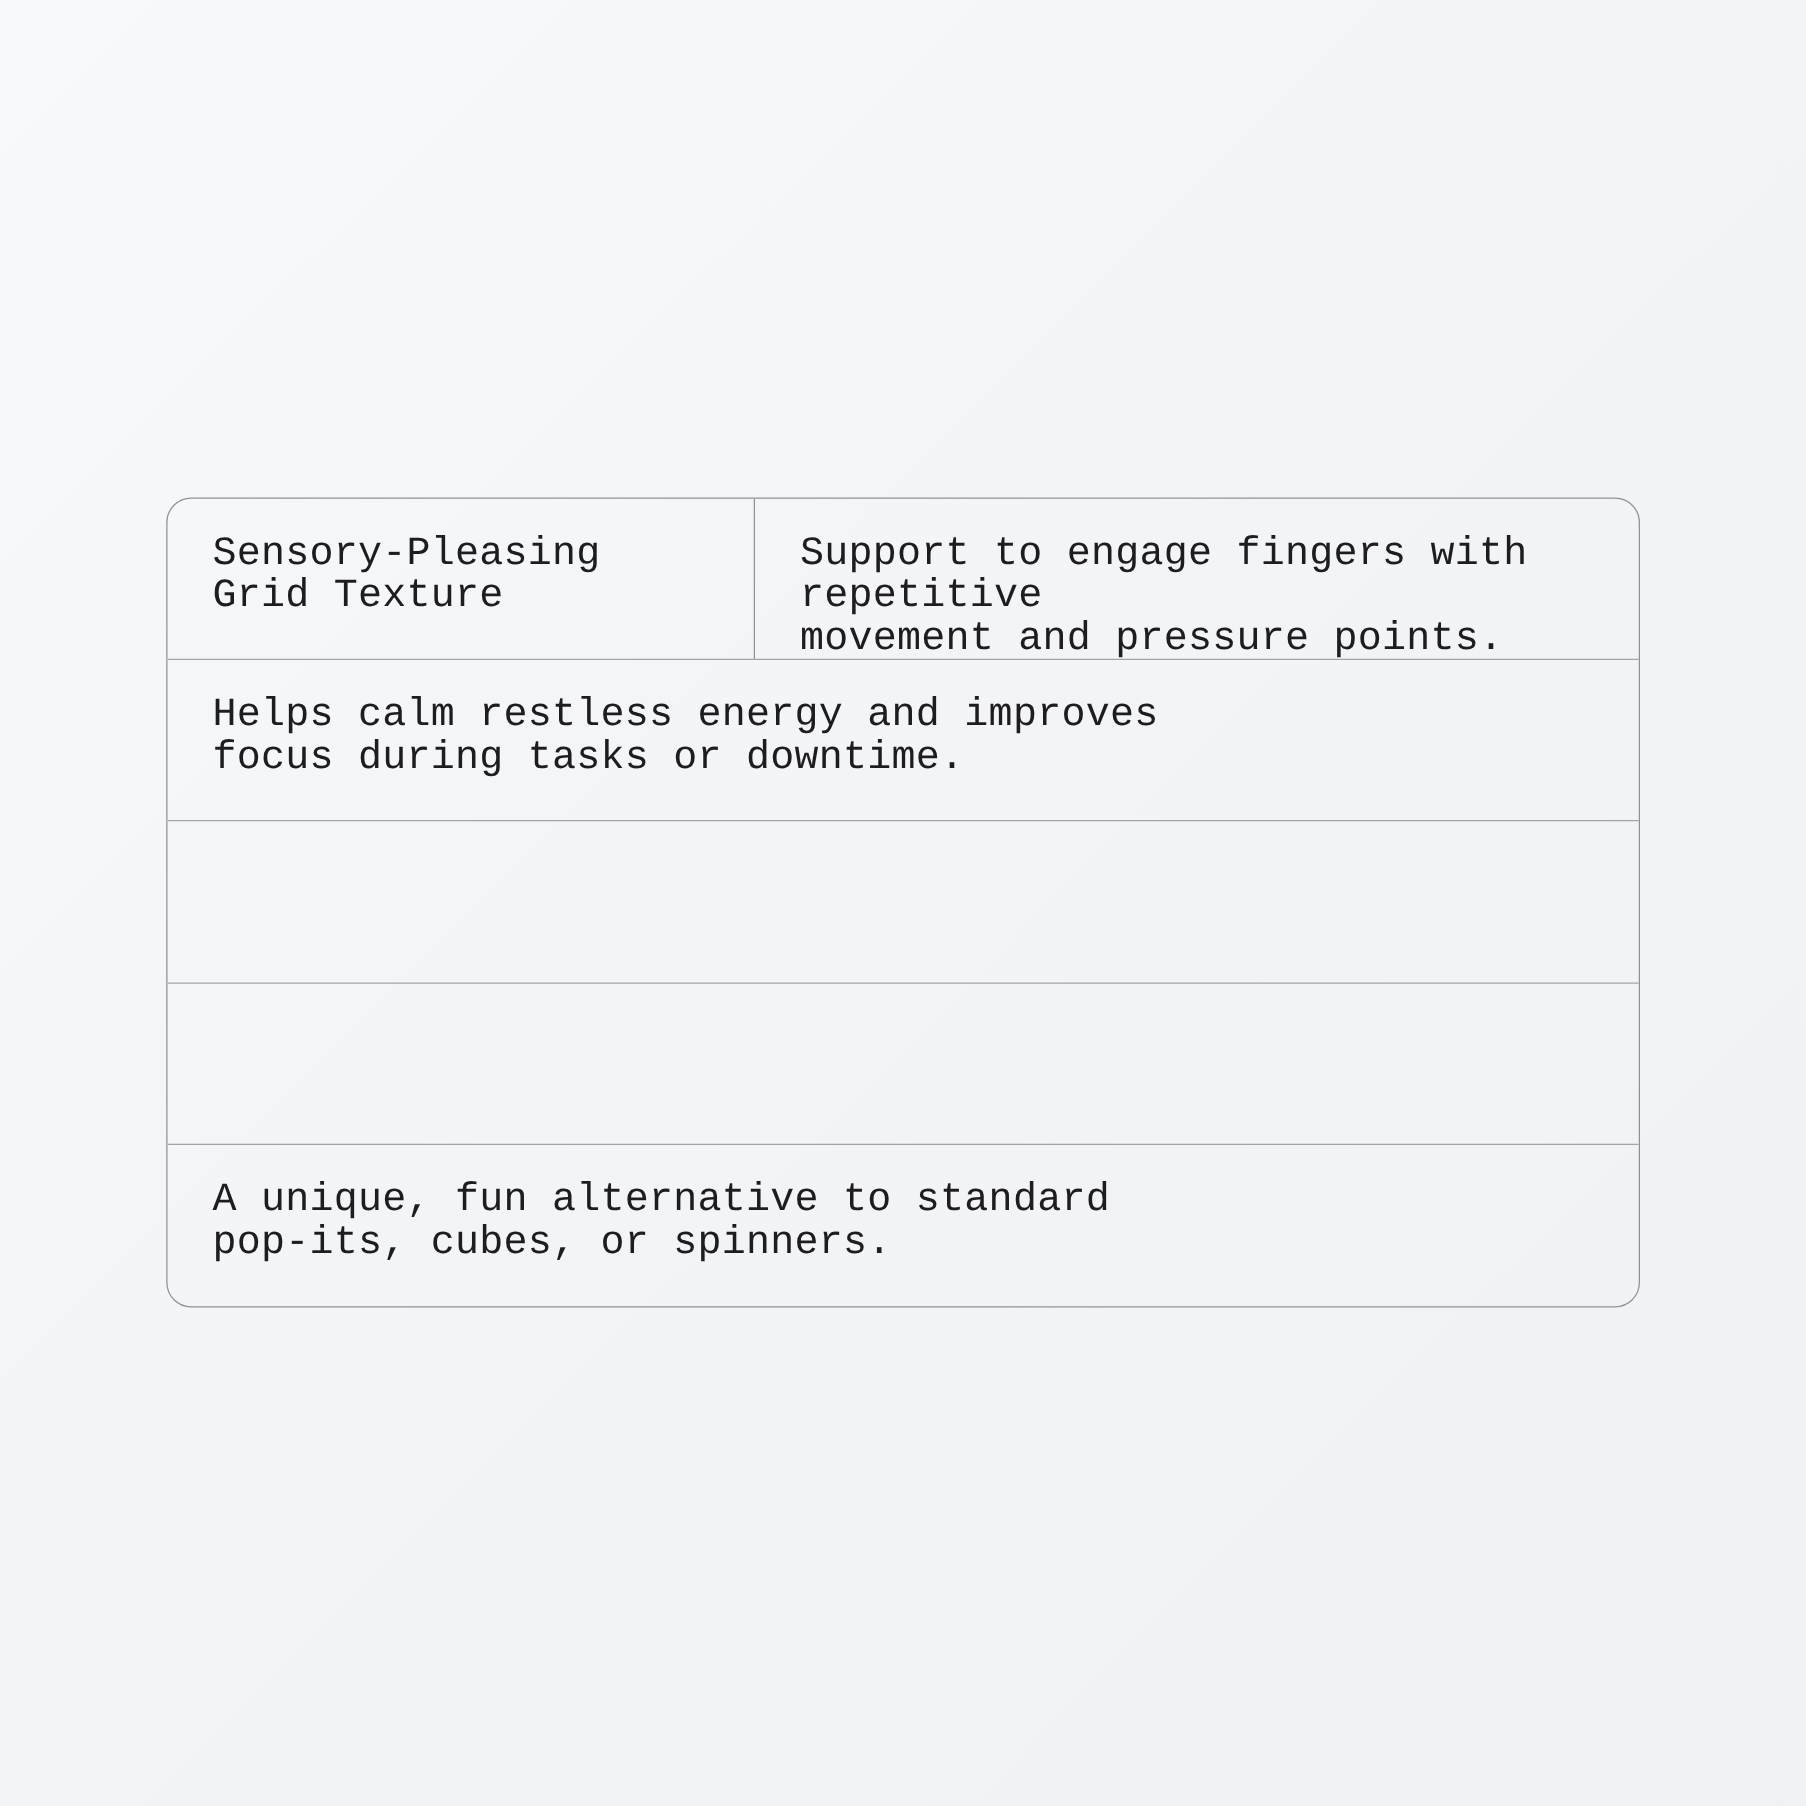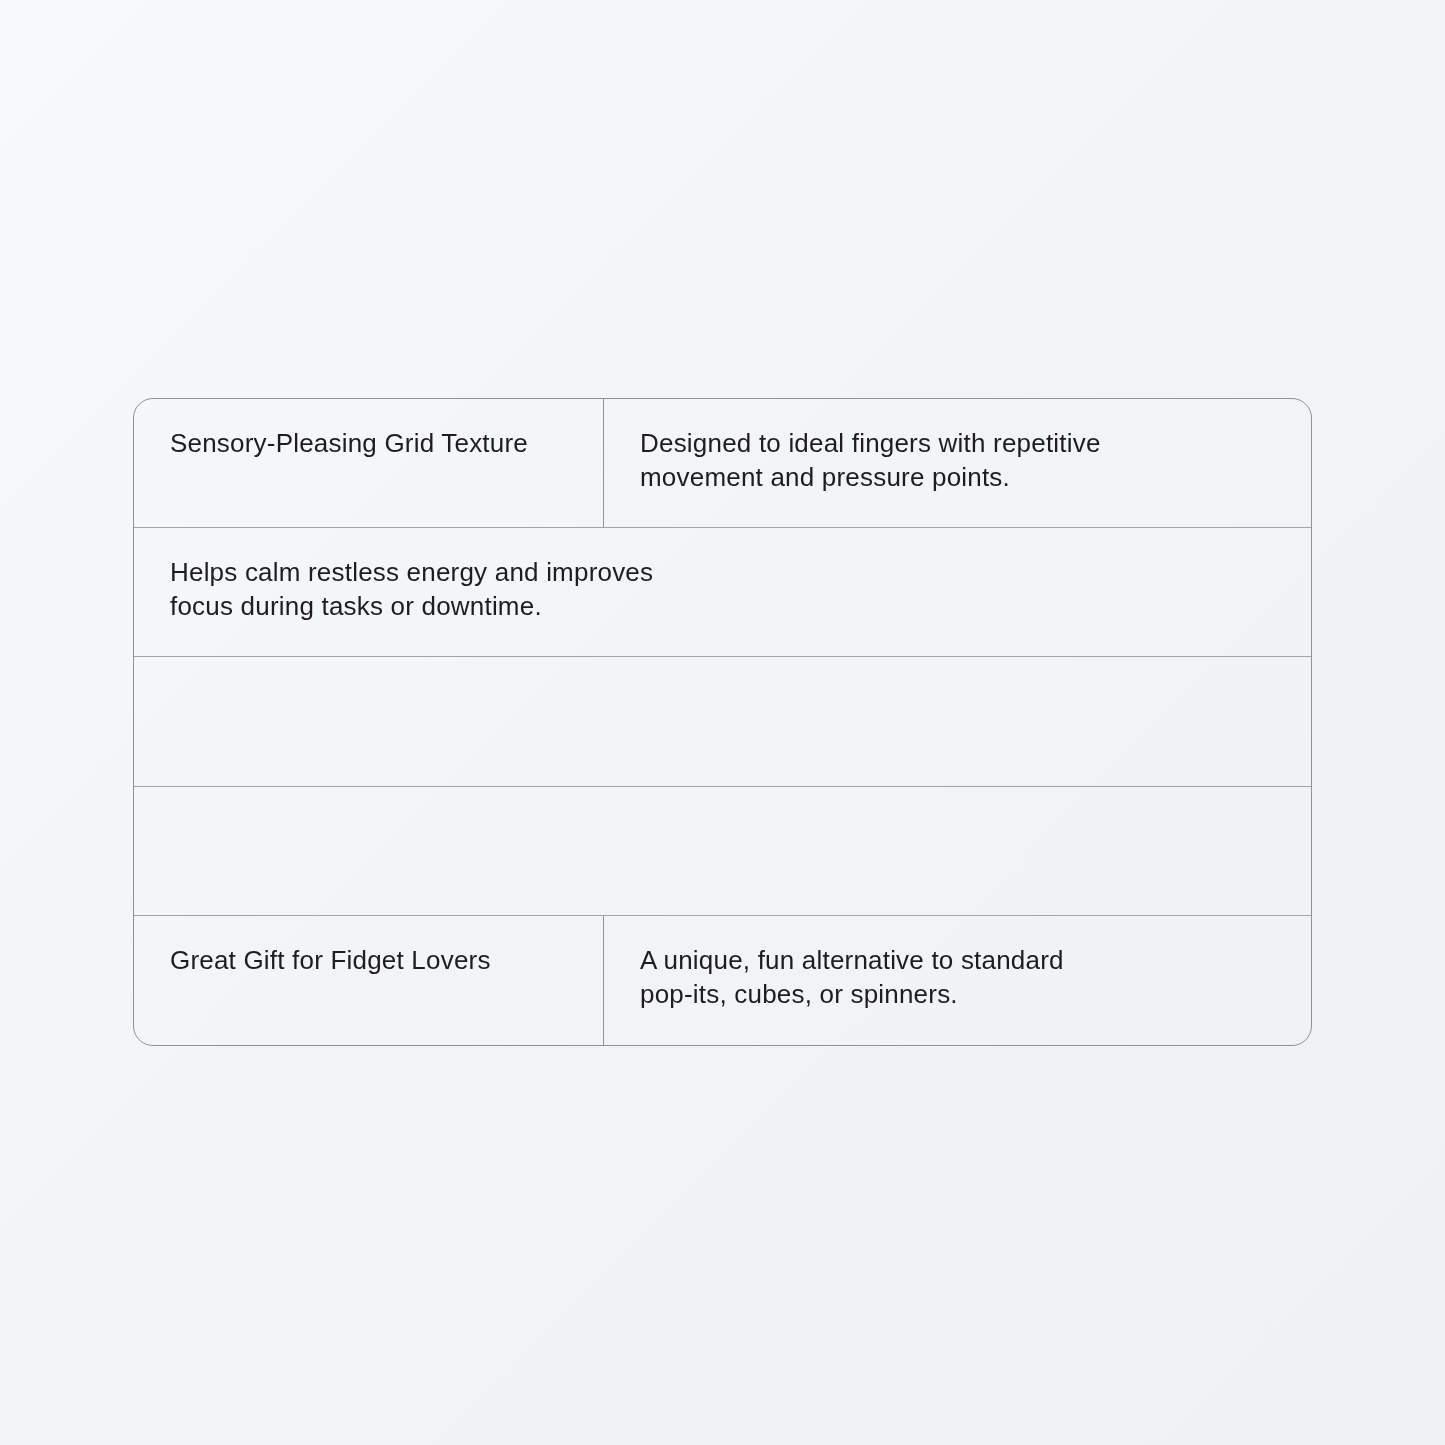--- a/index.html
+++ b/index.html
@@ -32,55 +32,55 @@
     height: 20%;
     box-sizing: border-box;
     border-bottom: 1px solid #a2a5a8;
   }
   .table-row:last-child {
     border-bottom: none;
   }
   .cell {
     box-sizing: border-box;
     padding: 27px 30px 20px 36px;
-    font-size: 26px;
+    font-size: 32px;
     line-height: 34px;
     letter-spacing: 0.2px;
+    font-family: Liberation Mono, monospace;
   }
   .cell.feature {
     width: 470px;
     flex: 0 0 470px;
     border-right: 1.5px solid #8f9296;
   }
   .cell.description {
     flex: 1;
     white-space: pre-line;
   }
 </style>
 </head>
 <body>
 
 <div class="feature-table">
 
   <div class="table-row">
     <div class="cell feature">Sensory-Pleasing Grid Texture</div>
-    <div class="cell description">Designed to ideal fingers with repetitive
+    <div class="cell description">Support to engage fingers with repetitive
 movement and pressure points.</div>
   </div>
 
   <div class="table-row">
     <div class="cell description">Helps calm restless energy and improves
 focus during tasks or downtime.</div>
   </div>
 
   <div class="table-row">
   </div>
 
   <div class="table-row">
   </div>
 
   <div class="table-row">
-    <div class="cell feature">Great Gift for Fidget Lovers</div>
     <div class="cell description">A unique, fun alternative to standard
 pop-its, cubes, or spinners.</div>
   </div>
 
 </div>
 
 </body></html>

